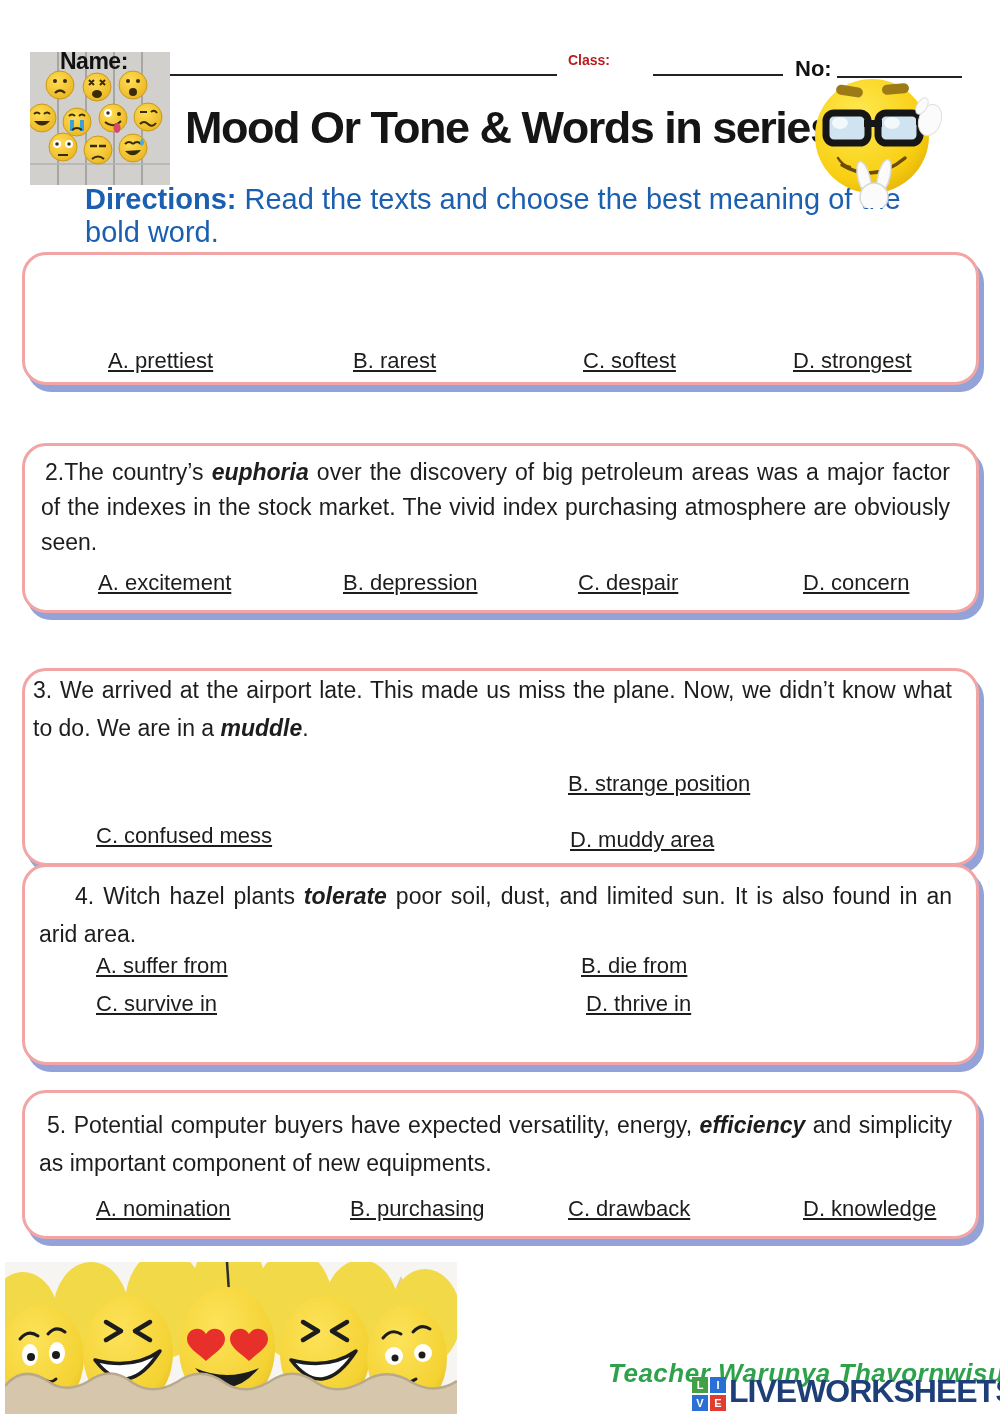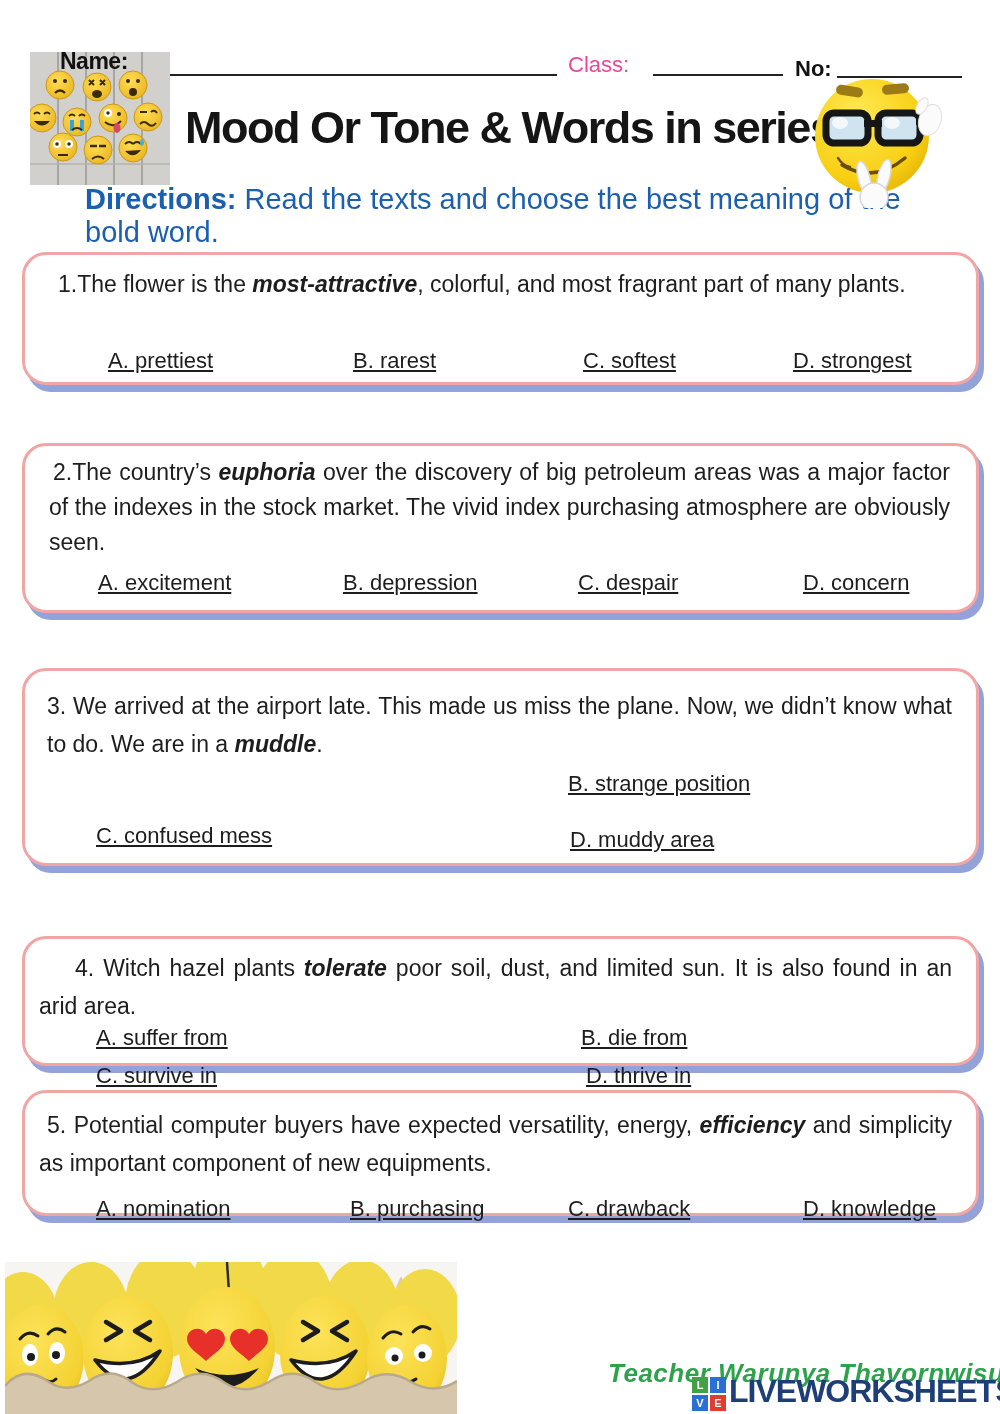--- a/index.html
+++ b/index.html
@@ -5,40 +5,40 @@
   * { margin:0; padding:0; box-sizing:border-box; }
   html,body { background:#ffffff; }
   body { font-family:"Liberation Sans", sans-serif; width:1000px; }
   .page { position:relative; width:1000px; height:1414px; background:#fff; overflow:hidden; }
 
   
   .collage { position:absolute; left:30px; top:52px; width:140px; height:133px; }
   .name-label { position:absolute; left:60px; top:48px; font-size:23px; font-weight:900; color:#111; letter-spacing:-0.5px; z-index:3; }
   .blank-line { position:absolute; border-bottom:2px solid #222; height:0; }
   .name-line  { left:170px; top:74px; width:387px; }
-  .class-label{ position:absolute; left:568px; top:52px; font-size:22px; font-weight:400; color:#ec4899; }
+  .class-label{ position:absolute; left:568px; top:52px; font-size:14px; font-weight:700; color:#b91c1c; }
   .class-line { left:653px; top:74px; width:130px; }
   .no-label   { position:absolute; left:795px; top:56px; font-size:22px; font-weight:900; color:#111; }
   .no-line    { left:837px; top:76px; width:125px; }
   .page-title { position:absolute; left:185px; top:102px; width:630px; font-size:45px; font-weight:900; color:#151515; letter-spacing:-1.5px; white-space:nowrap; }
   .title-emoji{ position:absolute; left:808px; top:68px; width:140px; height:140px; z-index:2; }
   .directions { position:absolute; left:85px; top:183px; width:860px; font-size:29px; color:#1b5fb0; z-index:1; }
   .directions b { font-weight:800; }
 
   
   .qbox { position:absolute; left:22px; width:957px; background:#fff;
           border:3px solid #f2a5a5; border-radius:24px;
           box-shadow:5px 7px 0 #93a2d8; }
   .qtext { font-size:23px; color:#1d1d1d; text-align:justify; }
   .qtext .kw { font-weight:800; font-style:italic; }
   .opt { position:absolute; font-size:22px; color:#1d1d1d; white-space:nowrap; cursor:pointer;text-decoration:underline; }
 
   .q1 .qtext { margin:10px 28px 0 0; padding-left:62px; text-indent:-29px; line-height:39px; }
-  .q2 .qtext { margin:9px 26px 0 12px;  padding-left:12px; text-indent:4px;  line-height:35px; }
-  .q3 .qtext { margin:16px 24px 0 0; padding-left:22px; text-indent:0;    line-height:38px; }
+  .q2 .qtext { margin:9px 26px 0 4px;  padding-left:12px; text-indent:4px;  line-height:35px; }
+  .q3 .qtext { margin:0 24px 0 0; padding-left:8px; text-indent:0;    line-height:38px; }
   .q4 .qtext { margin:10px 24px 0 0; padding-left:14px; text-indent:36px; line-height:38px; }
   .q5 .qtext { margin:13px 24px 0 0; padding-left:14px; text-indent:8px;  line-height:38px; }
 
   
   .eggs-photo { position:absolute; left:5px; top:1262px; width:452px; height:152px; }
   .teacher-credit { position:absolute; left:608px; top:1358px; font-size:26px; font-style:italic; font-weight:600;
                     color:#2ea24b; white-space:nowrap; z-index:1; letter-spacing:0.5px; }
   .lw-logo { position:absolute; left:692px; top:1371px; display:flex; align-items:flex-start; z-index:2; }
   .lw-squares { display:grid; grid-template-columns:16px 16px; grid-template-rows:16px 16px; gap:2px; margin-right:3px; margin-top:6px; }
   .lw-sq { width:16px; height:16px; display:flex; align-items:center; justify-content:center;
@@ -148,21 +148,20 @@
     <g fill="#fbfbfb" stroke="#d8d8d8" stroke-width="1.5">
       <ellipse cx="56" cy="110" rx="6" ry="17" transform="rotate(-14 56 110)"></ellipse>
       <ellipse cx="76" cy="108" rx="6" ry="17" transform="rotate(14 76 108)"></ellipse>
       <circle cx="66" cy="129" r="14"></circle>
     </g>
   </svg>
 
   <p class="directions"><b>Directions:</b><span>  Read the texts and choose the best meaning of the bold word.</span></p>
 
   <section class="qbox q1" style="top:252px;height:133px;">
-    <p class="qtext"><span>1.The flower is the </span><span class="kw">most-attractive</span><span>, colorful, and most fragrant part of many plants.</span></p>
     <span class="opt" style="left:83px;top:93px">A. prettiest</span>
     <span class="opt" style="left:328px;top:93px">B. rarest</span>
     <span class="opt" style="left:558px;top:93px">C. softest</span>
     <span class="opt" style="left:768px;top:93px">D.  strongest</span>
   </section>
 
   <section class="qbox q2" style="top:443px;height:170px;">
     <p class="qtext"><span>2.The country’s </span><span class="kw">euphoria</span><span> over the discovery of big petroleum areas was a major factor of the indexes in the stock market. The vivid index purchasing atmosphere are obviously seen.</span></p>
     <span class="opt" style="left:73px;top:124px">A. excitement</span>
     <span class="opt" style="left:318px;top:124px">B. depression</span>
@@ -170,29 +169,29 @@
     <span class="opt" style="left:778px;top:124px">D. concern</span>
   </section>
 
   <section class="qbox q3" style="top:668px;height:198px;">
     <p class="qtext"><span>3. We arrived at the airport late. This made us miss the plane. Now, we didn’t know what to do. We are in a </span><span class="kw">muddle</span><span>.</span></p>
     <span class="opt" style="left:543px;top:100px">B. strange position</span>
     <span class="opt" style="left:71px;top:152px">C. confused mess</span>
     <span class="opt" style="left:545px;top:156px">D.  muddy area</span>
   </section>
 
-  <section class="qbox q4" style="top:936px;height:130px;">
+  <section class="qbox q4" style="top:864px;height:201px;">
     <p class="qtext"><span>4. Witch hazel plants </span><span class="kw">tolerate</span><span> poor soil, dust, and limited sun. It is also found in an arid area.</span></p>
     <span class="opt" style="left:71px;top:86px">A. suffer from</span>
     <span class="opt" style="left:556px;top:86px">B. die from</span>
     <span class="opt" style="left:71px;top:124px">C.  survive in</span>
     <span class="opt" style="left:561px;top:124px">D. thrive in</span>
   </section>
 
-  <section class="qbox q5" style="top:1090px;height:126px;">
+  <section class="qbox q5" style="top:1090px;height:149px;">
     <p class="qtext"><span>5. Potential computer buyers have expected versatility, energy, </span><span class="kw">efficiency</span><span> and simplicity as important component of new  equipments.</span></p>
     <span class="opt" style="left:71px;top:103px">A. nomination</span>
     <span class="opt" style="left:325px;top:103px">B. purchasing</span>
     <span class="opt" style="left:543px;top:103px">C. drawback</span>
     <span class="opt" style="left:778px;top:103px">D. knowledge</span>
   </section>
 
   <svg class="eggs-photo" viewBox="0 0 452 152" aria-hidden="true">
     <defs>
       <radialGradient id="eg" cx="40%" cy="32%" r="80%">

